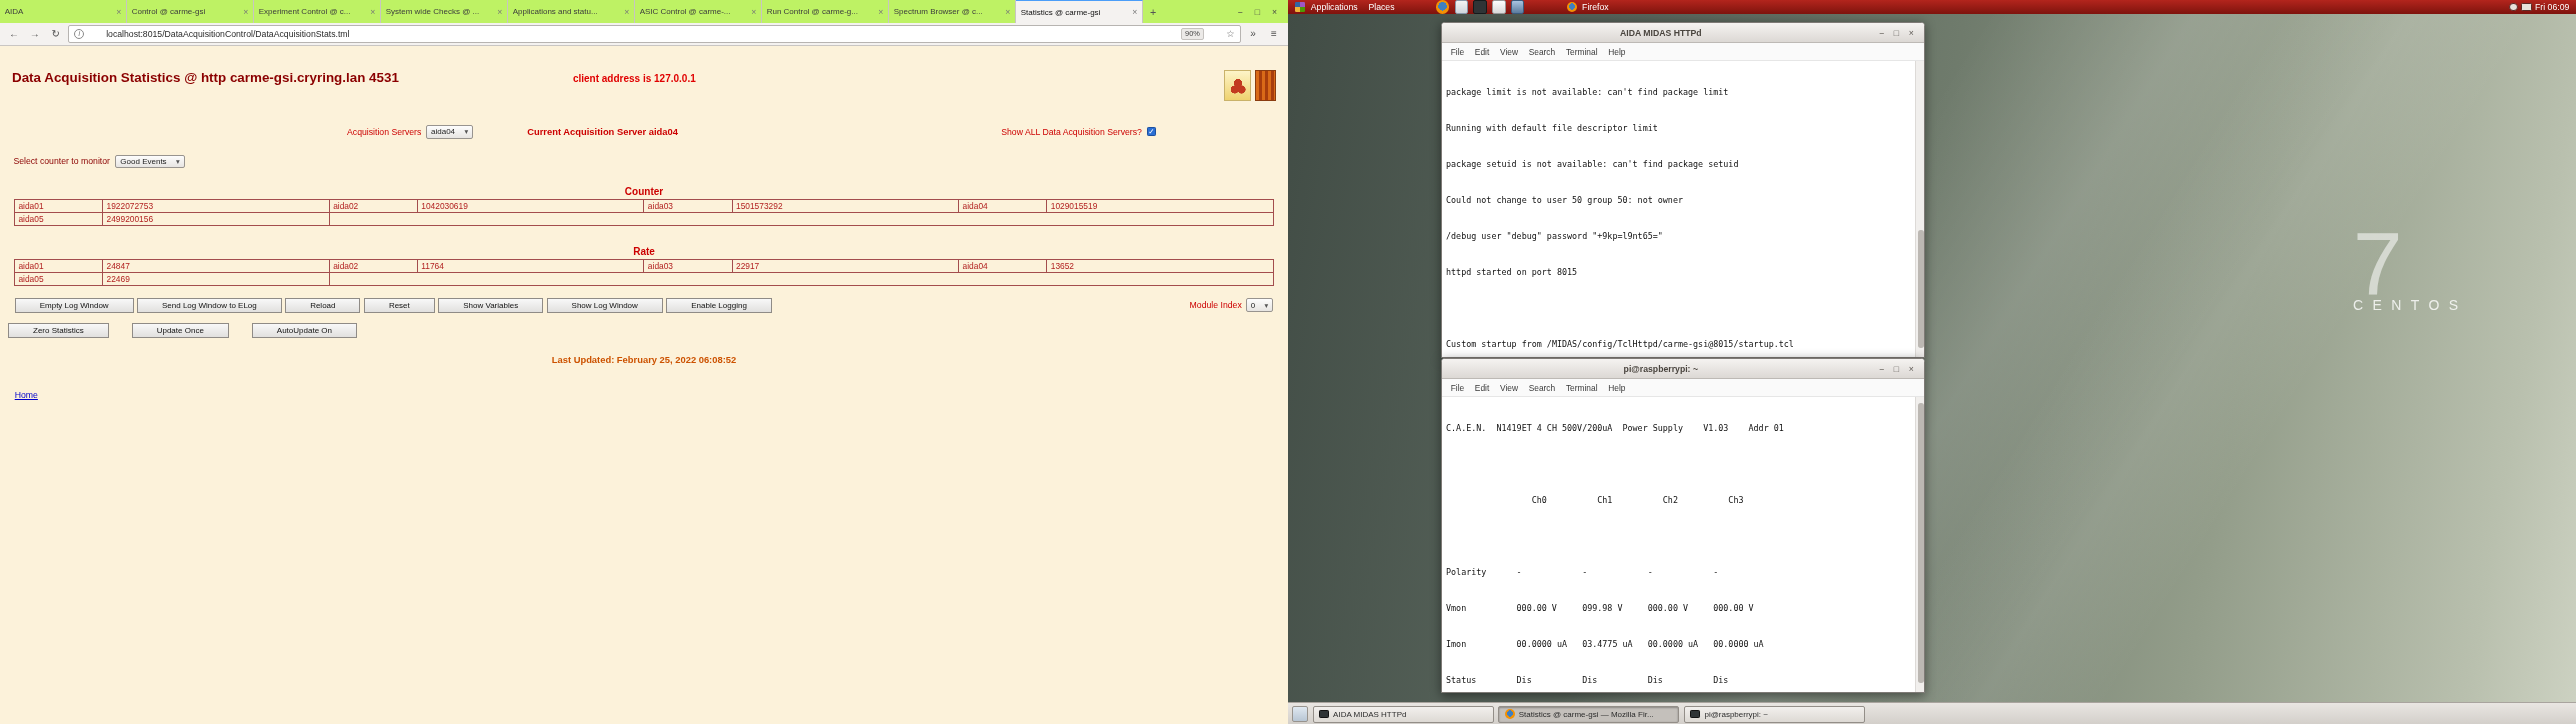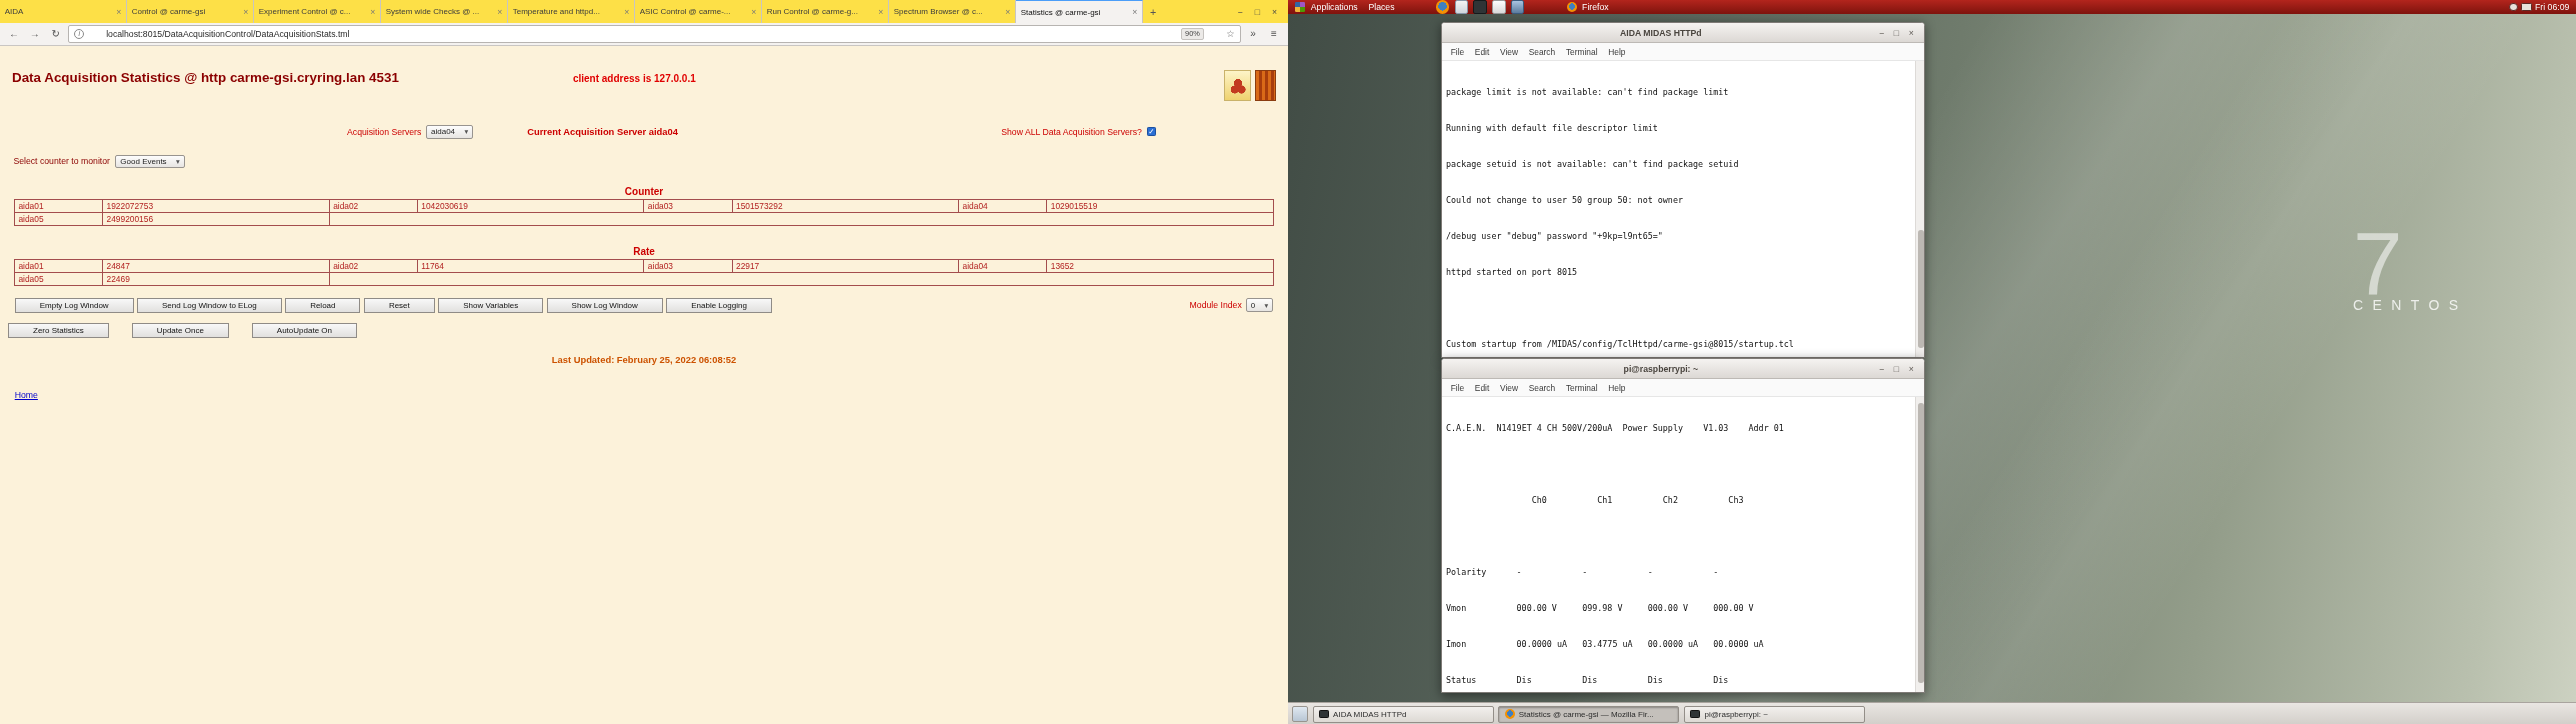--- a/index.html
+++ b/index.html
@@ -3,21 +3,21 @@
 <meta charset="utf-8">
 <style>
   * { box-sizing: border-box; margin: 0; padding: 0; }
   html,body { width:2576px; height:725px; overflow:hidden; background:#000;
     font-family:"Liberation Sans", sans-serif; }
   .screen { display:flex; width:2576px; height:725px; }
 
   
   .monitor-left { width:1288px; height:725px; background:#fcf2da; display:flex; flex-direction:column; }
 
-  .tabbar { height:23px; background:#fde047; display:flex; align-items:stretch; flex:none; }
+  .tabbar { height:23px; background:#bef264; display:flex; align-items:stretch; flex:none; }
   .tab { width:127px; display:flex; align-items:center; padding:0 4.7px; font-size:8px; color:#3c3c3c;
          border-right:0.7px solid #c8c5c2; cursor:default; }
   .tab-label { flex:1; overflow:hidden; white-space:nowrap; text-overflow:ellipsis; }
   .tab-close { color:#777; margin-left:2.7px; font-size:8.7px; }
   .tab.active { background:#f4f2f0; border-top:1.3px solid #4a9df8; color:#111; }
   .newtab-btn { width:20px; display:flex; align-items:center; justify-content:center; font-size:10.7px; color:#555; }
   .tabbar-spacer { flex:1; }
   .win-controls { display:flex; align-items:center; gap:1.3px; padding:0 5.4px; }
   .win-btn { width:16px; text-align:center; font-size:8.7px; color:#444; }
 
@@ -164,21 +164,21 @@
         </div>
       <div class="tab">
           <span class="tab-label">Experiment Control @ c...</span>
           <span class="tab-close">×</span>
         </div>
       <div class="tab">
           <span class="tab-label">System wide Checks @ ...</span>
           <span class="tab-close">×</span>
         </div>
       <div class="tab">
-          <span class="tab-label">Temperature and httpd...</span>
+          <span class="tab-label">Applications and statu...</span>
           <span class="tab-close">×</span>
         </div>
       <div class="tab">
           <span class="tab-label">ASIC Control @ carme-...</span>
           <span class="tab-close">×</span>
         </div>
       <div class="tab">
           <span class="tab-label">Run Control @ carme-g...</span>
           <span class="tab-close">×</span>
         </div>

